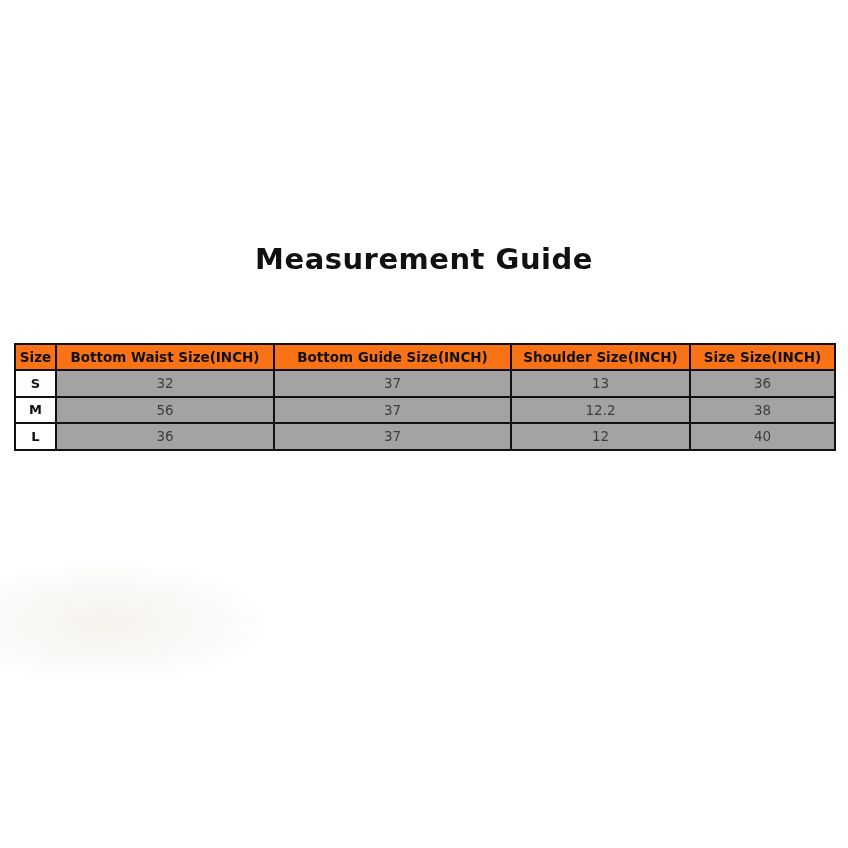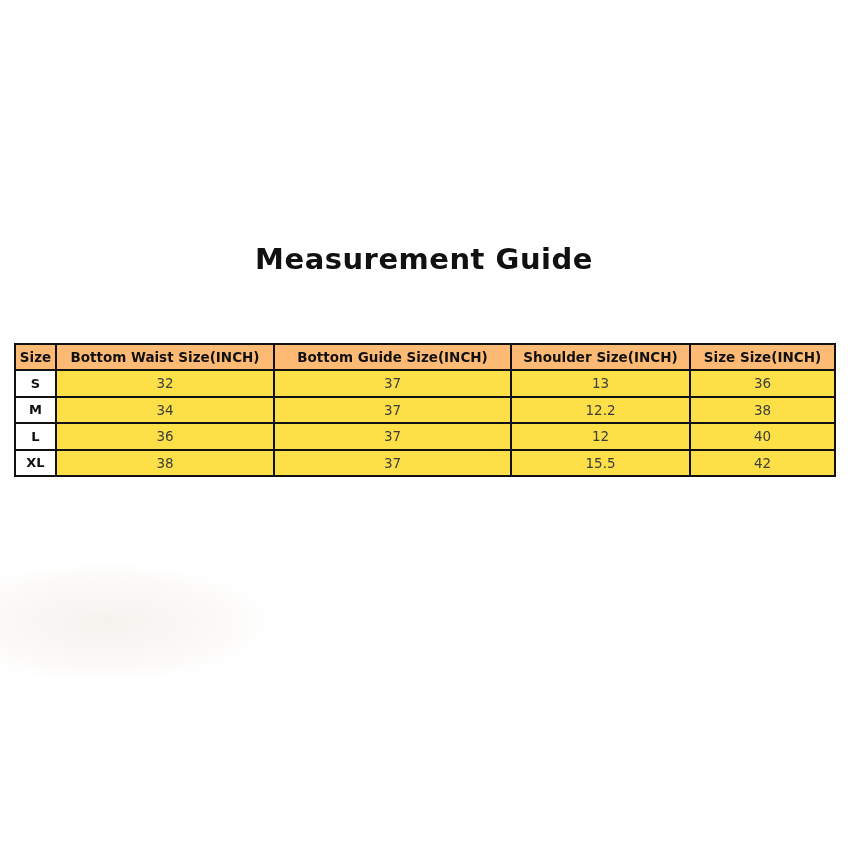--- a/index.html
+++ b/index.html
@@ -45,34 +45,34 @@
     overflow: hidden;
     white-space: nowrap;
   }
   .size-table thead tr {
     height: 26px;
   }
   .size-table tbody tr {
     height: 26.5px;
   }
   .size-table thead th {
-    background: #fdba74;
+    background: #f97316;
     font-size: 13.5px;
     font-weight: bold;
     color: #111111;
     margin-left: 46px;
   }
   .size-table tbody th {
     background: #ffffff;
     font-size: 13px;
     font-weight: bold;
     color: #111111;
   }
   .size-table tbody td {
-    background: #fde047;
+    background: #a3a3a3;
     font-size: 13.5px;
     font-weight: normal;
     color: #3d3d3d;
   }
 
   .watermark-smudge {
     position: absolute;
     top: 565px;
     left: -25px;
     width: 290px;
@@ -106,35 +106,28 @@
   <tbody>
     <tr>
       <th>S</th>
       <td>32</td>
       <td>37</td>
       <td>13</td>
       <td>36</td>
     </tr>
     <tr>
       <th>M</th>
-      <td>34</td>
+      <td>56</td>
       <td>37</td>
       <td>12.2</td>
       <td>38</td>
     </tr>
     <tr>
       <th>L</th>
       <td>36</td>
       <td>37</td>
       <td>12</td>
       <td>40</td>
     </tr>
-    <tr>
-      <th>XL</th>
-      <td>38</td>
-      <td>37</td>
-      <td>15.5</td>
-      <td>42</td>
-    </tr>
   </tbody>
 </table>
 
 <div class="watermark-smudge"></div>
 
 </body></html>

